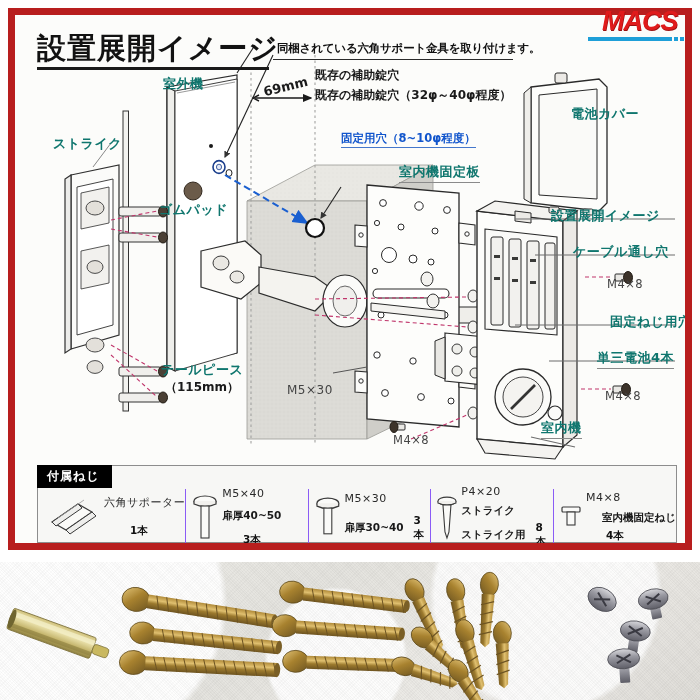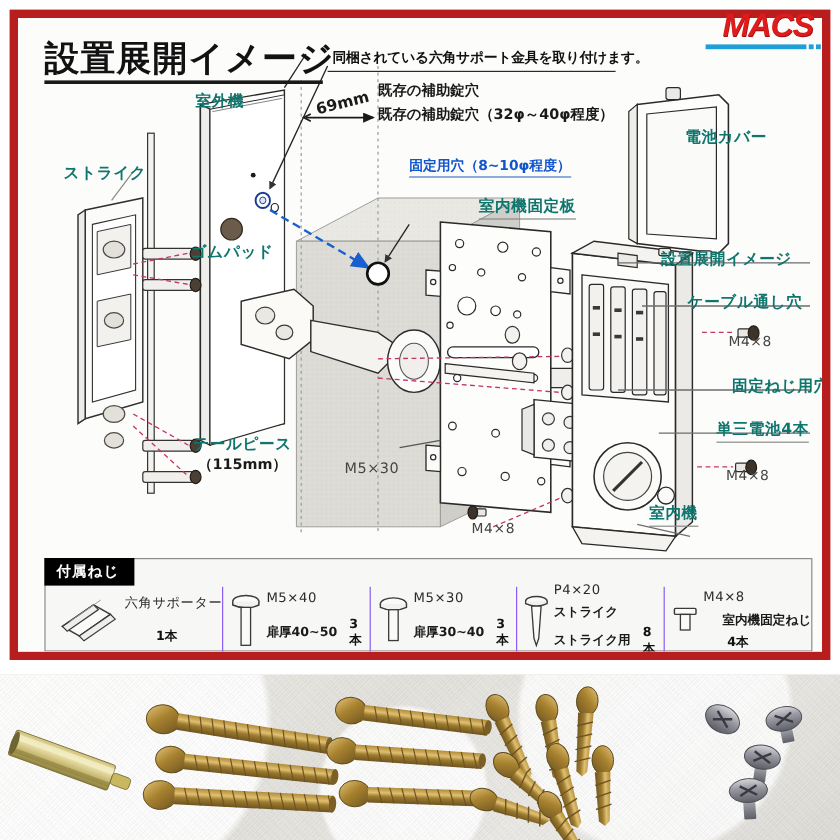--- a/index.html
+++ b/index.html
@@ -577,21 +577,21 @@
             </div>
 
             <div class="parts-cell">
               <svg width="26" height="48" viewBox="0 0 26 48">
                 <ellipse cx="13" cy="8" rx="11" ry="5" fill="#fafaf8" stroke="#3a3a3a" stroke-width="1.2"></ellipse>
                 <path d="M2,8 L2,11 Q13,16 24,11 L24,8" fill="#f2f1ee" stroke="#3a3a3a" stroke-width="1.2"></path>
                 <rect x="9" y="13" width="8" height="32" fill="#fafaf8" stroke="#3a3a3a" stroke-width="1.1"></rect>
               </svg>
               <div class="parts-txt">
                 <div class="pt-l1">M5×40</div>
-                <div style="margin-top:6px;display:flex;align-items:center;gap:10px;">
+                <div style="margin-top:6px;display:flex;align-items:center;gap:10px;flex-direction:column;">
                   <span class="pt-l2">扉厚40~50</span>
                   <span class="pt-qty">3本</span>
                 </div>
               </div>
             </div>
 
             <div class="parts-cell">
               <svg width="26" height="44" viewBox="0 0 26 44">
                 <ellipse cx="13" cy="8" rx="11" ry="5" fill="#fafaf8" stroke="#3a3a3a" stroke-width="1.2"></ellipse>
                 <path d="M2,8 L2,11 Q13,16 24,11 L24,8" fill="#f2f1ee" stroke="#3a3a3a" stroke-width="1.2"></path>

